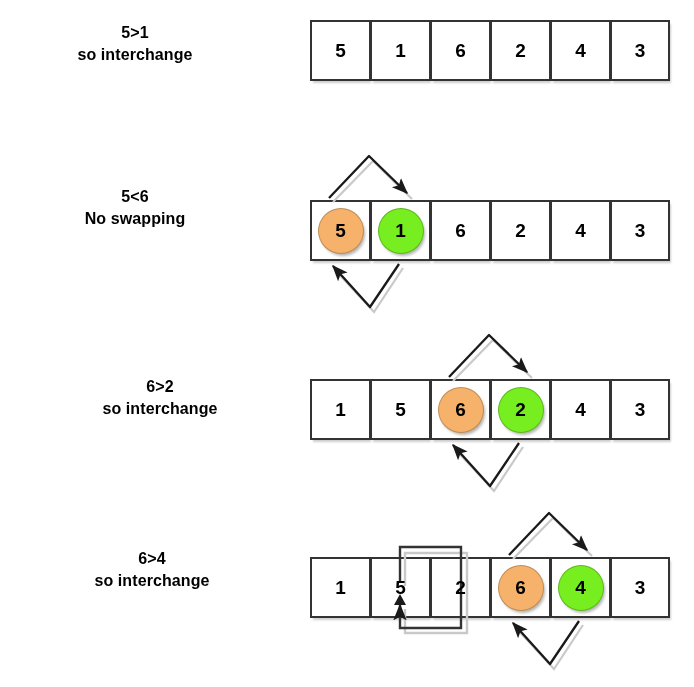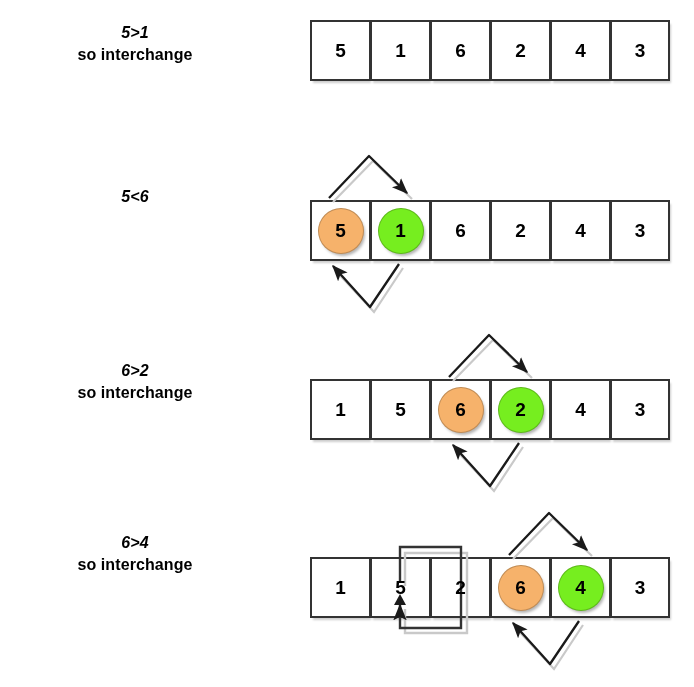--- a/index.html
+++ b/index.html
@@ -28,27 +28,27 @@
     width: 270px;
     left: 0;
     text-align: center;
     font-family: "Liberation Sans", sans-serif;
     font-weight: bold;
     font-size: 16px;
     line-height: 22px;
     color: #000000;
     letter-spacing: 0.1px;
   }
-  .caption .line1 { display: block; font-style: italic; }
+  .caption .line1 { display: block; }
   .caption .line2 { display: block; text-align: center; }
 
   .cap-row1 { top: 22px; }
   .cap-row2 { top: 186px; }
-  .cap-row3 { top: 360px; }
-  .cap-row4 { top: 532px; }
+  .cap-row3 { top: 376px; padding-left: 25px; }
+  .cap-row4 { top: 548px; padding-left: 17px; }
 
   
   .array {
     position: absolute;
     left: 310px;
     width: 360px;
     height: 61px;
     display: flex;
   }
   .arr-row1 { top: 20px; }
@@ -132,20 +132,21 @@
     <div class="cell">
         <span class="val">4</span>
       </div>
     <div class="cell">
         <span class="val">3</span>
       </div>
   </div>
 
   <div class="caption cap-row2">
     <span class="line1">5&lt;6</span>
+    <span class="line2">No swapping</span>
   </div>
   <div class="array arr-row2">
     <div class="cell hl hl-orange">
         <span class="disc"></span>
         <span class="val">5</span>
       </div>
     <div class="cell hl hl-green">
         <span class="disc"></span>
         <span class="val">1</span>
       </div>

